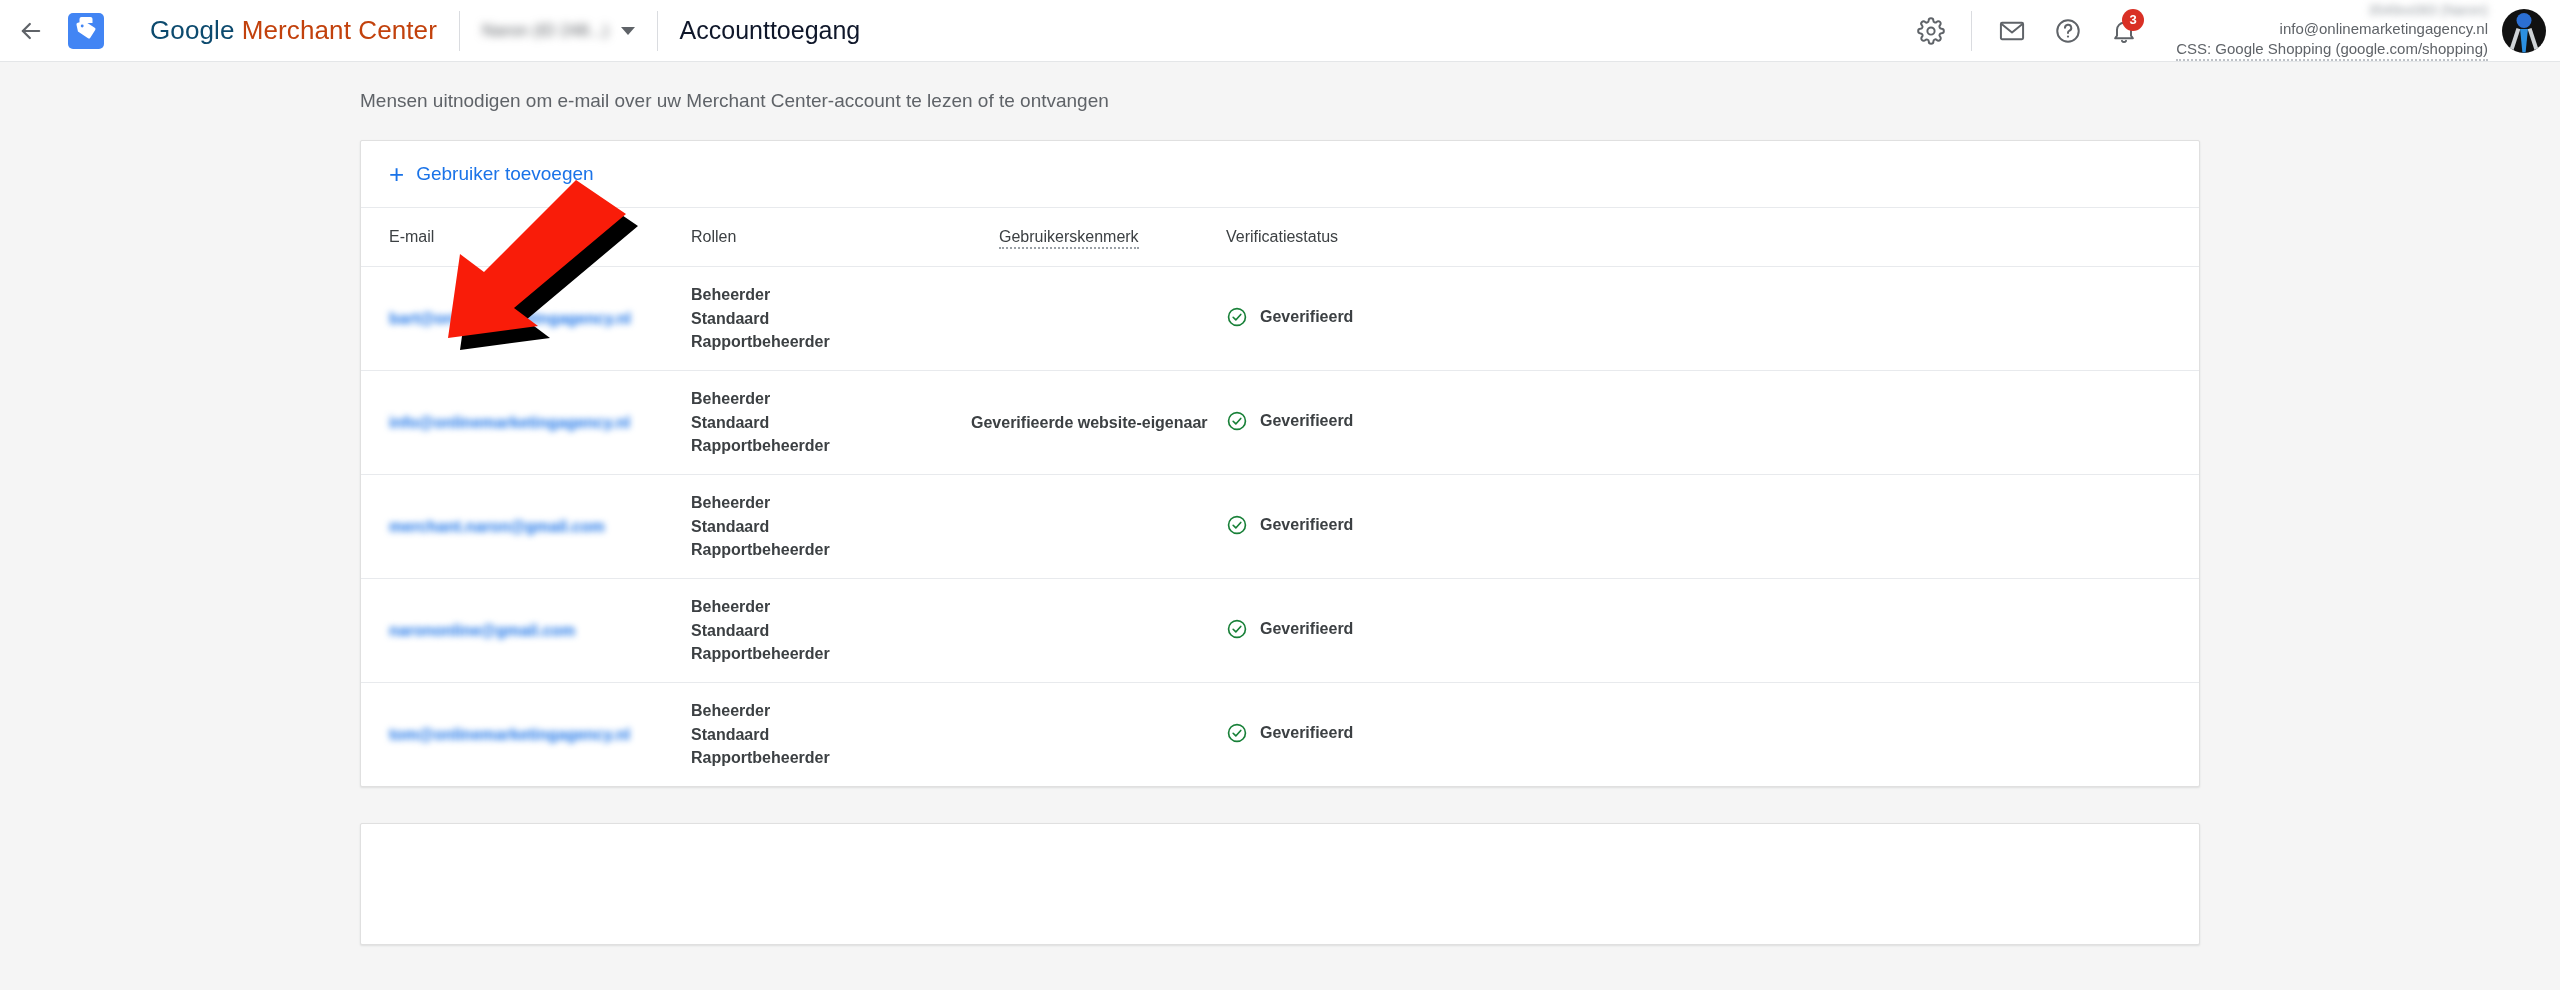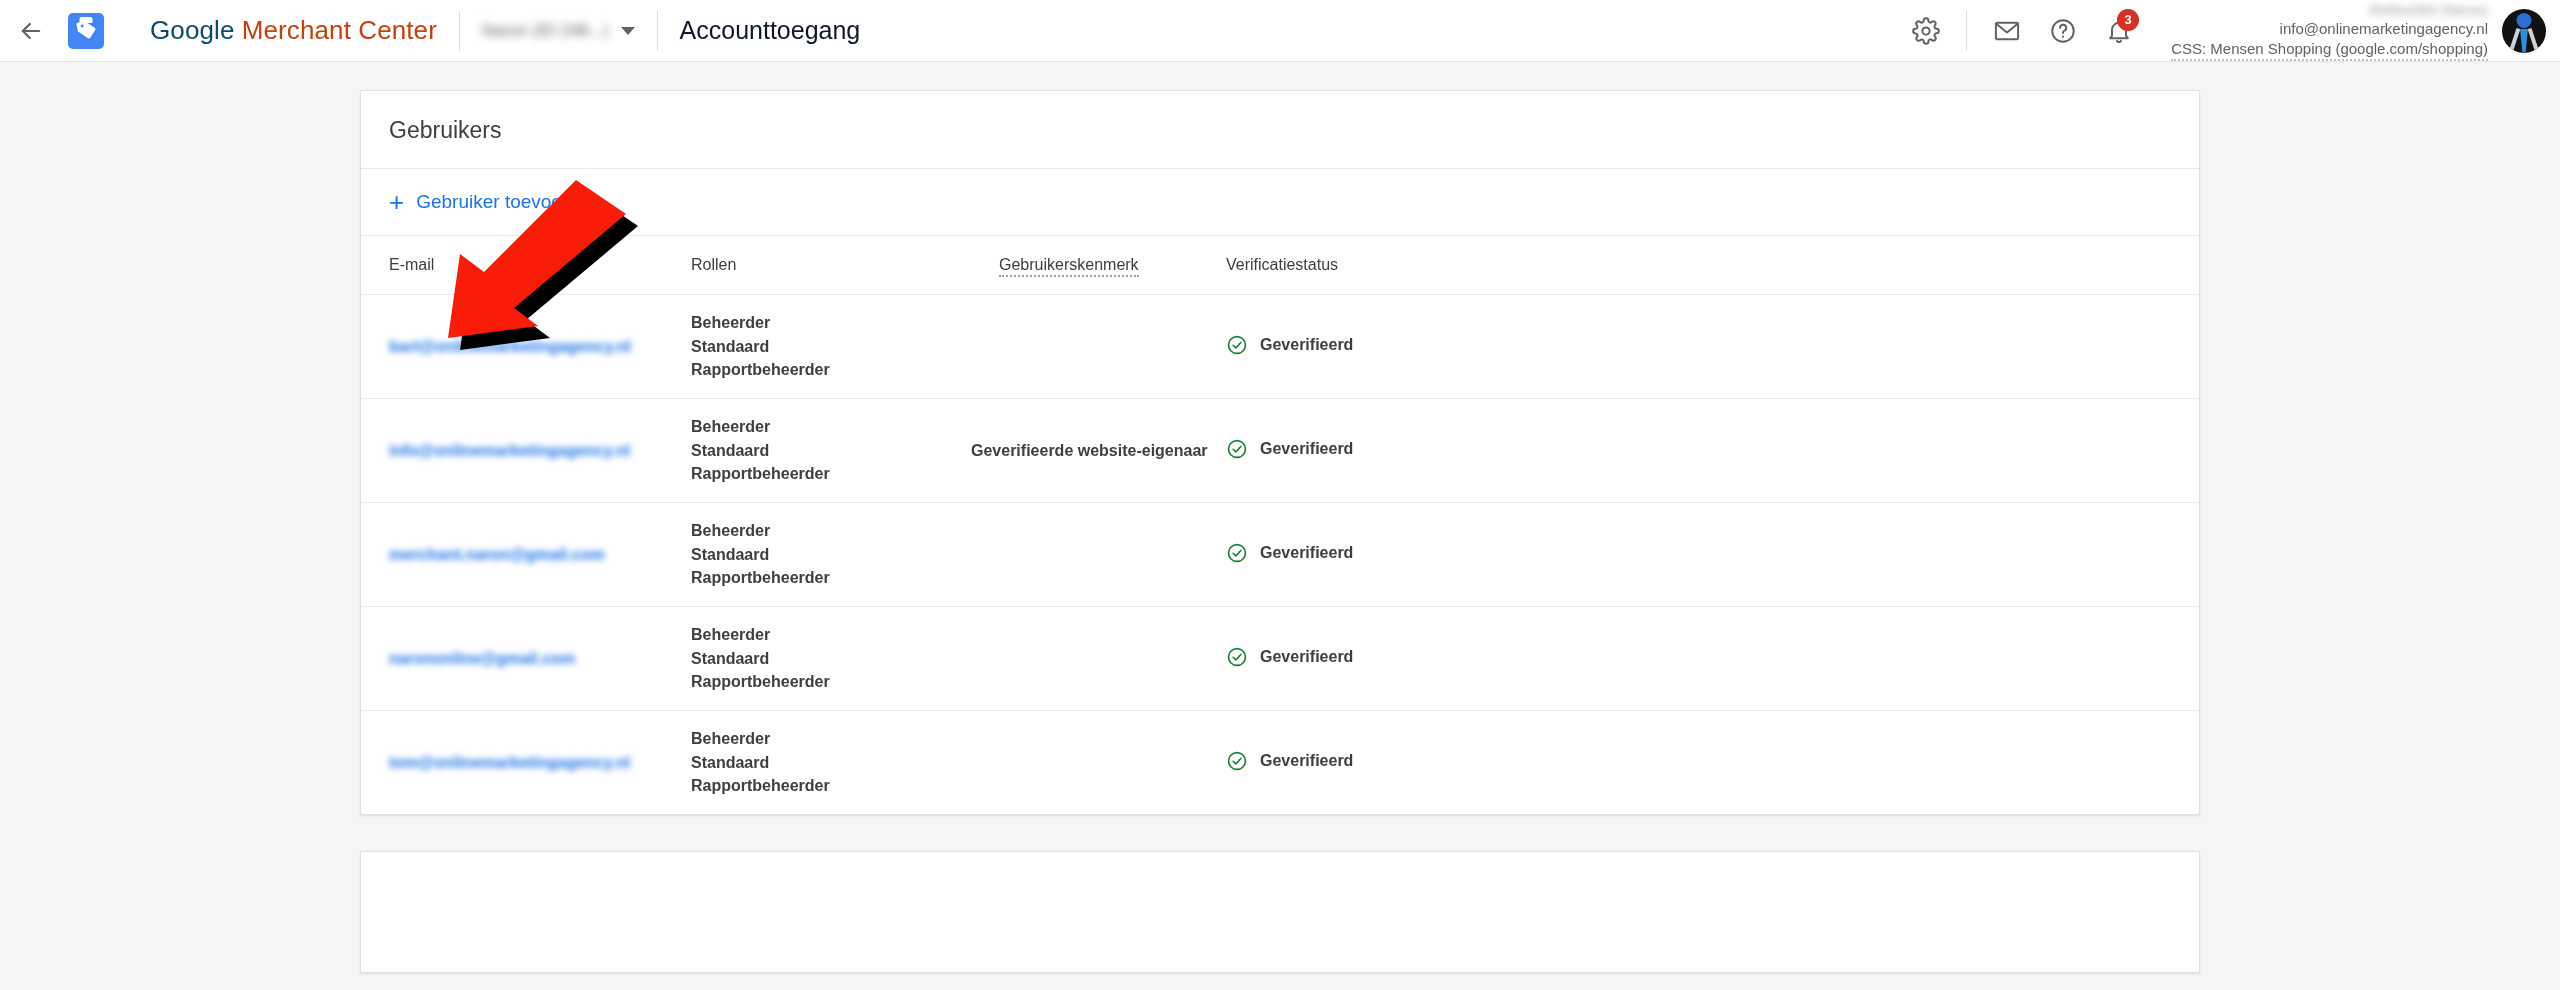--- a/index.html
+++ b/index.html
@@ -424,41 +424,39 @@
         </svg>
       </span>
       <span class="badge">3</span>
     </div>
 
   </div>
 
   <div class="user-block">
     <div class="user-acctid">3549xx083 (Naron)</div>
     <div class="user-email">info@onlinemarketingagency.nl</div>
-    <div><span class="user-css">CSS: Mensen Shopping (google.com/shopping)</span></div>
+    <div><span class="user-css">CSS: Google Shopping (google.com/shopping)</span></div>
   </div>
 
   <div class="avatar">
     <span class="head"></span>
     <span class="collarL"></span>
     <span class="collarR"></span>
     <span class="tie"></span>
   </div>
 
 </div>
 
 <div class="content">
   <div class="content-inner">
 
+    <div class="intro">Mensen uitnodigen om e-mail over uw Merchant Center-account te lezen of te ontvangen</div>
 
     <div class="card">
 
-      <div class="card-header">
-        <div class="card-title">Gebruikers</div>
-      </div>
 
       <div class="add-row">
         <span class="add-link">
           <span class="plus">+</span>
           <span>Gebruiker toevoegen</span>
         </span>
       </div>
 
       <table class="users">
         <colgroup>

